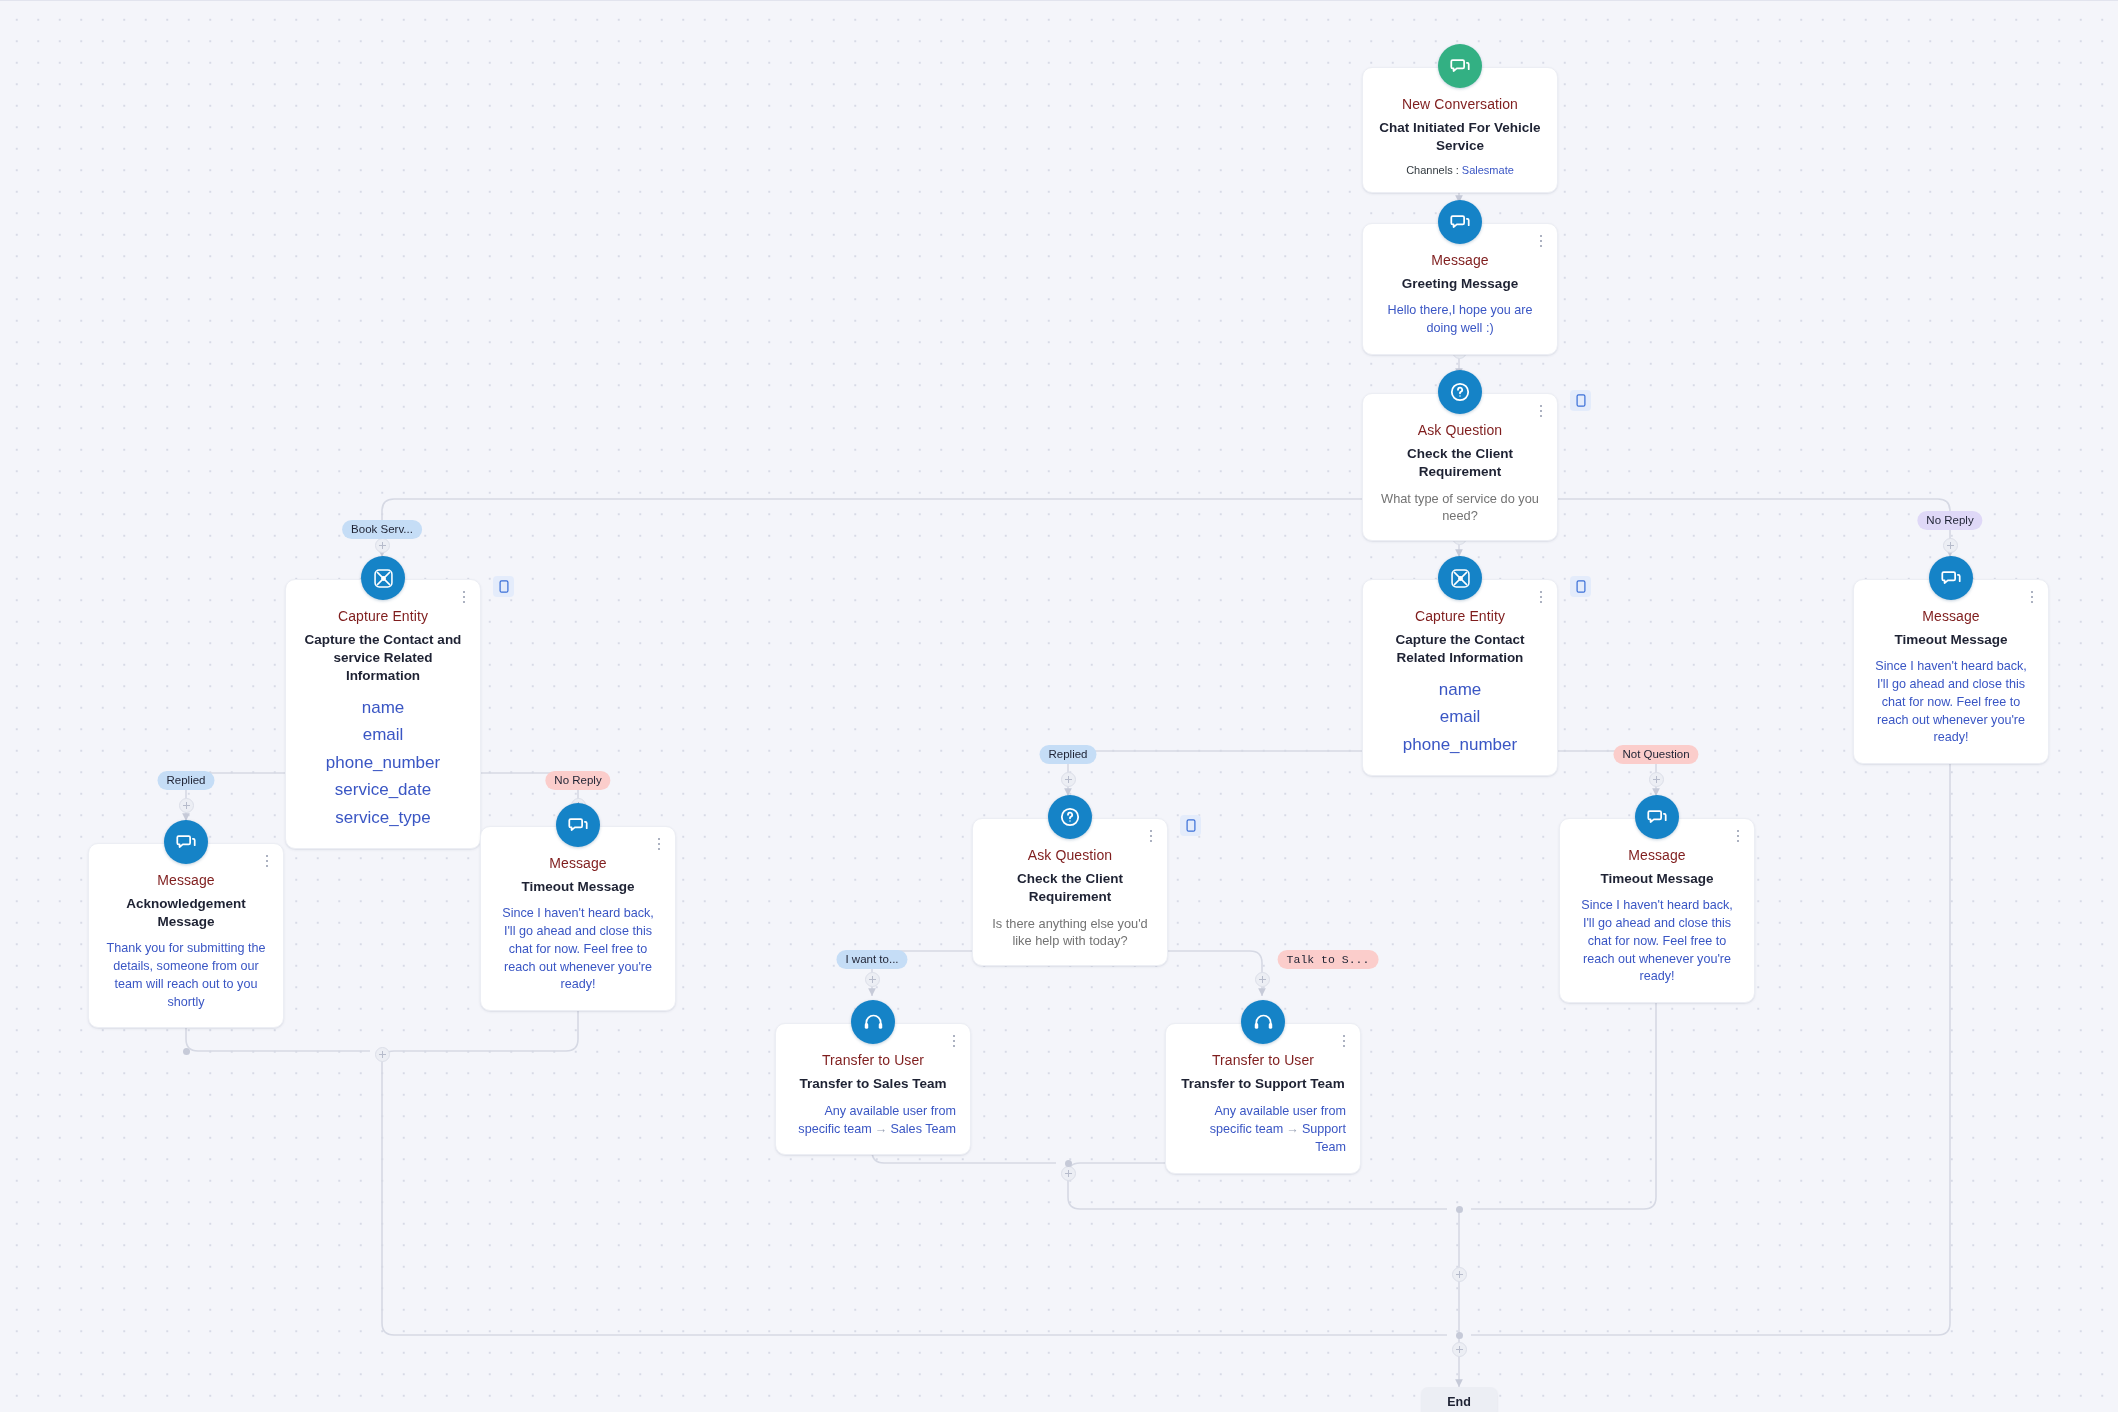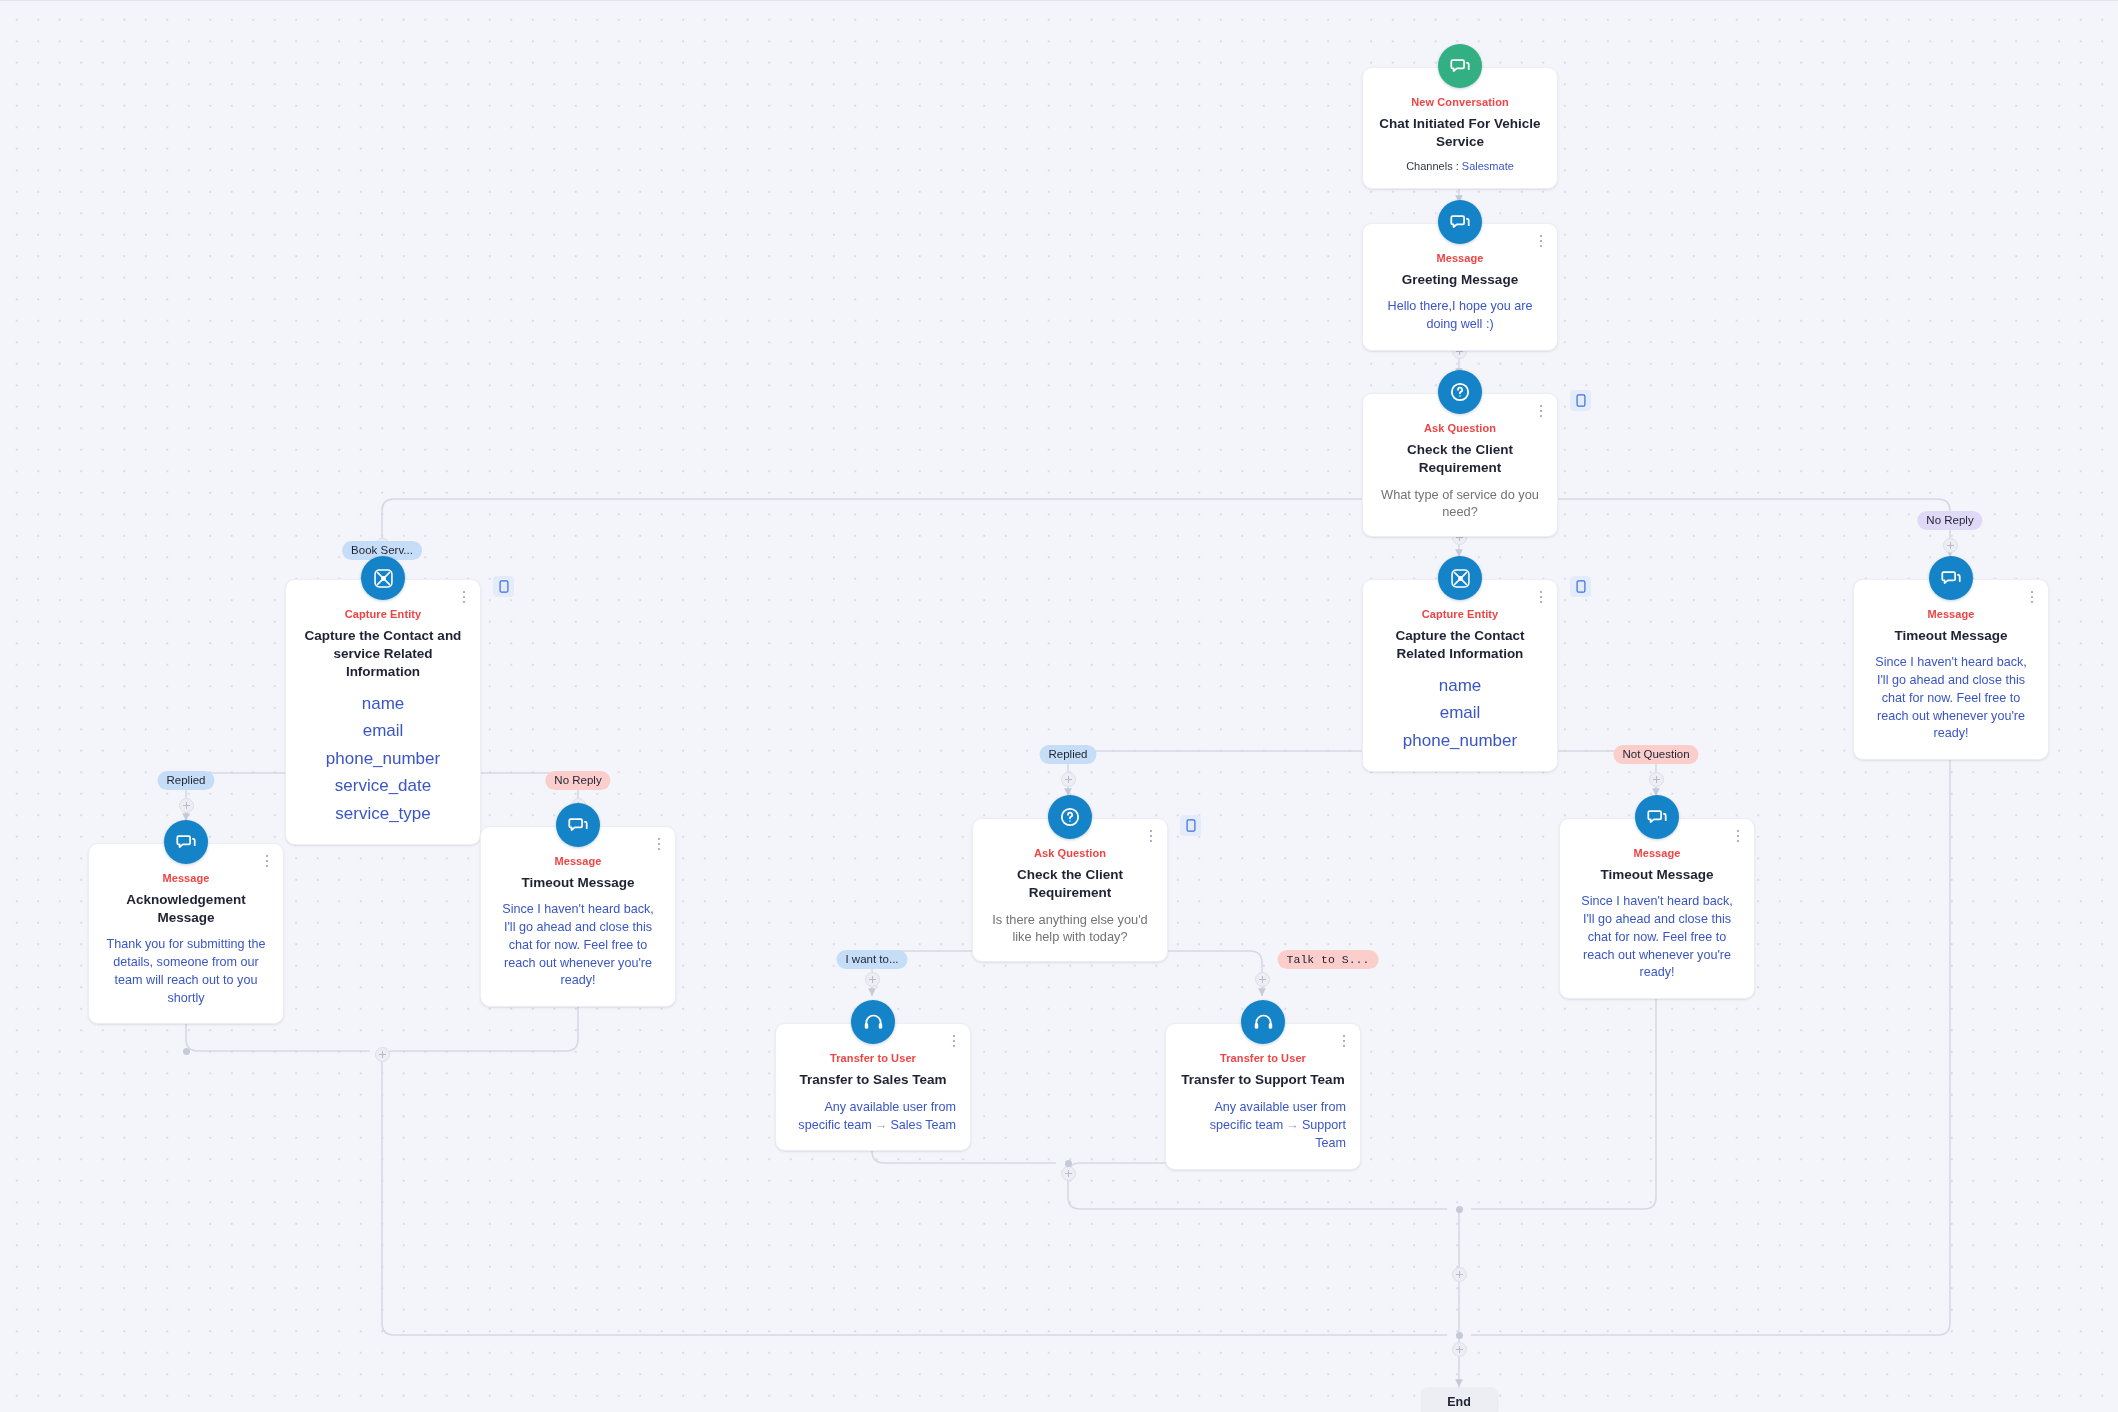--- a/index.html
+++ b/index.html
@@ -36,21 +36,21 @@
     transform: translateX(-50%);
     width: 44px; height: 44px;
     border-radius: 50%;
     background: #1583c7;
     display: flex; align-items: center; justify-content: center;
     box-shadow: 0 1px 3px rgba(20,70,120,0.25);
   }
   .node .badge.green { background: #33b083; }
   .node .badge svg { display:block; }
   .kicker {
-    font-size: 11px; color: #ef4444; font-weight: 700;
+    font-size: 14px; color: #7f1d1d; font-weight: 400;
     letter-spacing: .1px; margin-bottom: 7px;
   }
   .title {
     font-size: 13.5px; color: #1e2233; font-weight: 700;
     line-height: 1.33; margin-bottom: 9px;
   }
   .sub {
     font-size: 12.8px; color: #737373; line-height: 1.35;
   }
   .msgtext {
@@ -197,21 +197,21 @@
   <div class="plus" style="left:382px;  top:1053px;"></div>
   <div class="plus" style="left:1068px; top:1172px;"></div>
   <div class="plus" style="left:1459px; top:1273px;"></div>
   <div class="plus" style="left:1459px; top:1348px;"></div>
 
   <div class="jdot" style="left:1068px; top:1162px;"></div>
   <div class="jdot" style="left:1459px; top:1208px;"></div>
   <div class="jdot" style="left:1459px; top:1334px;"></div>
   <div class="jdot" style="left:186px;  top:1050px;"></div>
 
-  <div class="pill blue" style="left:382px;  top:540px;">Book Serv...</div>
+  <div class="pill blue" style="left:382px;  top:519px;">Book Serv...</div>
   <div class="pill pink" style="left:1459px; top:486px;">General Q...</div>
   <div class="pill purple" style="left:1950px; top:510px;">No Reply</div>
   <div class="pill blue" style="left:186px;  top:770px;">Replied</div>
   <div class="pill pink" style="left:578px;  top:770px;">No Reply</div>
   <div class="pill blue" style="left:1068px; top:744px;">Replied</div>
   <div class="pill pink" style="left:1656px; top:744px;">Not Question</div>
   <div class="pill blue" style="left:872px;  top:949px;text-align:center;">I want to...</div>
   <div class="pill pink" style="left:1328px; top:949px;font-family:Liberation Mono, monospace;">Talk to S...</div>
 
   <div class="node" style="left:1362px; top:66px; width:196px;">

